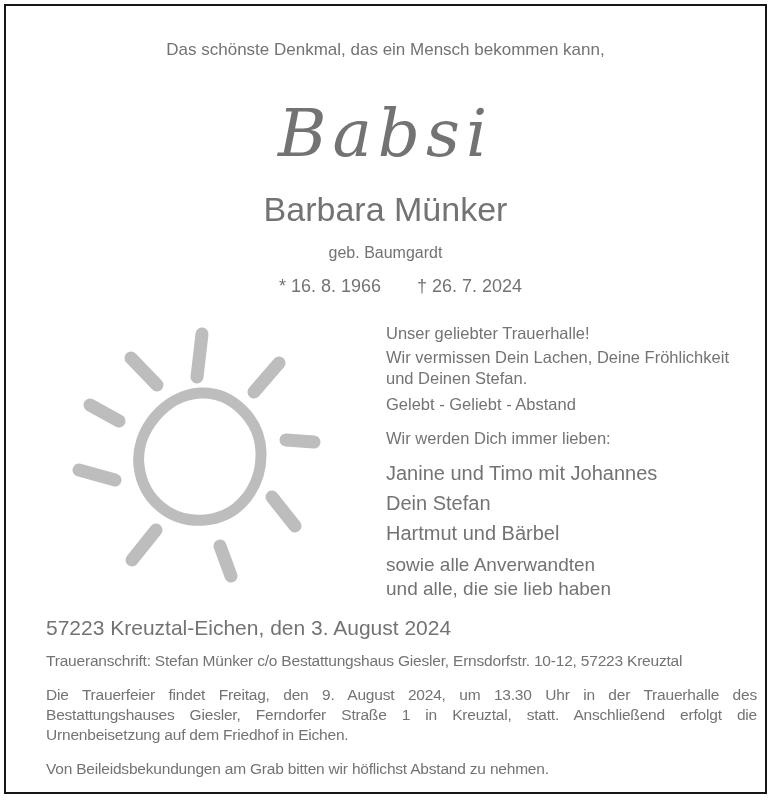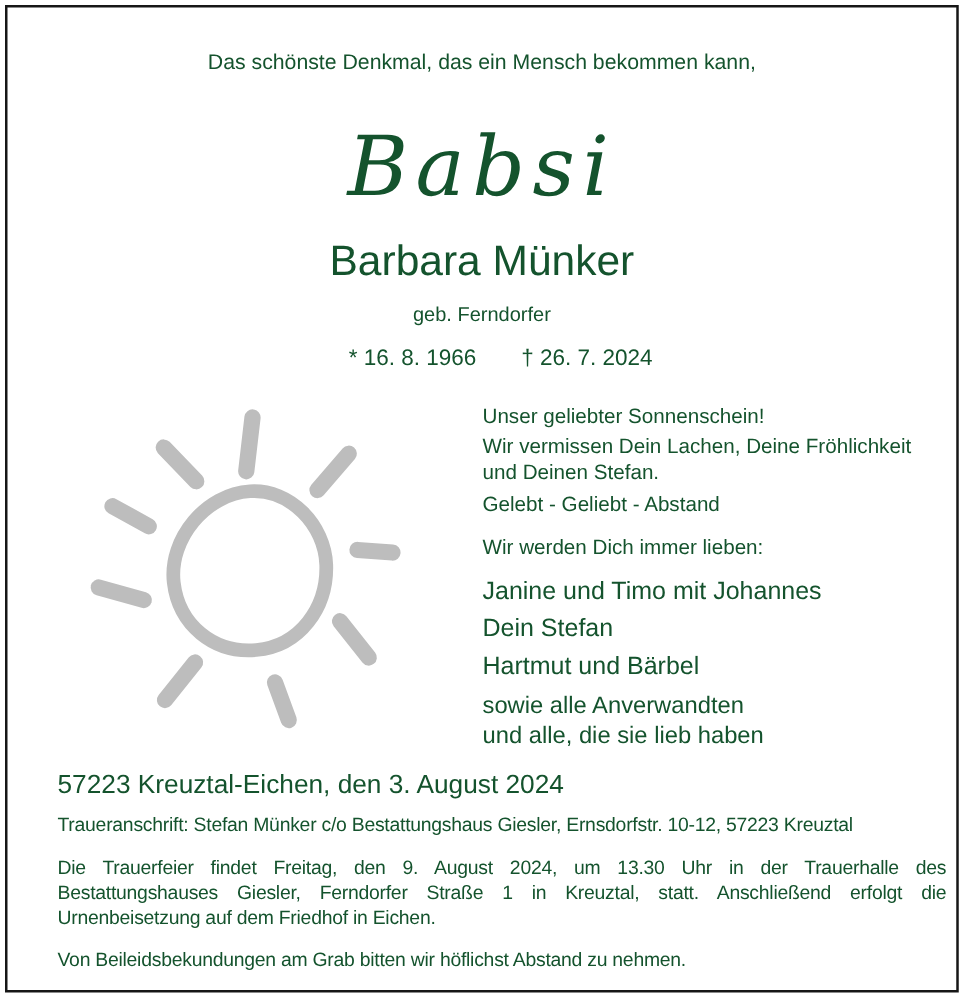--- a/index.html
+++ b/index.html
@@ -2,21 +2,21 @@
 <html lang="de"><head>
 <meta charset="utf-8">
 <style>
   html, body { margin: 0; padding: 0; background: #ffffff; }
   .sheet {
     position: relative;
     width: 771px;
     height: 800px;
     background: #ffffff;
     font-family: "Liberation Sans", sans-serif;
-    color: #14532d;
+    color: #737373;
     overflow: hidden;
   }
   .frame {
     position: absolute;
     left: 4px; top: 4px; right: 4px; bottom: 6px;
     border: 2px solid #161616;
     pointer-events: none;
   }
   .epigraph {
     position: absolute;
@@ -93,42 +93,42 @@
   <div class="frame"></div>
 
   <div class="epigraph">
     <div>Das schönste Denkmal, das ein Mensch bekommen kann,</div>
   </div>
 
   <div class="nickname">Babsi</div>
 
   <div class="fullname">Barbara Münker</div>
 
-  <div class="maiden">geb. Ferndorfer</div>
+  <div class="maiden">geb. Baumgardt</div>
 
   <div class="dates">
     <span>* 16. 8. 1966</span>
     <span>† 26. 7. 2024</span>
   </div>
 
   <svg class="sun" viewBox="60 320 270 270" fill="none" xmlns="http://www.w3.org/2000/svg">
     <path d="M 200 393 C 232 391 260 420 261 452 C 262 486 240 517 205 520 C 171 523 143 500 139 466 C 135 431 165 395 200 393 Z" stroke-width="11" stroke-linejoin="round" stroke="#bdbdbd"></path>
     <line x1="202" y1="334" x2="197" y2="377" stroke-width="13" stroke-linecap="round" stroke="#bdbdbd"></line>
     <line x1="131" y1="358" x2="157" y2="385" stroke-width="13" stroke-linecap="round" stroke="#bdbdbd"></line>
     <line x1="279" y1="363" x2="254" y2="392" stroke-width="13" stroke-linecap="round" stroke="#bdbdbd"></line>
     <line x1="90" y1="405" x2="119" y2="421" stroke-width="13" stroke-linecap="round" stroke="#bdbdbd"></line>
     <line x1="286" y1="440" x2="314" y2="442" stroke-width="13" stroke-linecap="round" stroke="#bdbdbd"></line>
     <line x1="79" y1="470" x2="115" y2="480" stroke-width="13" stroke-linecap="round" stroke="#bdbdbd"></line>
     <line x1="272" y1="497" x2="295" y2="526" stroke-width="13" stroke-linecap="round" stroke="#bdbdbd"></line>
     <line x1="156" y1="530" x2="132" y2="560" stroke-width="13" stroke-linecap="round" stroke="#bdbdbd"></line>
     <line x1="220" y1="546" x2="231" y2="576" stroke-width="13" stroke-linecap="round" stroke="#bdbdbd"></line>
   </svg>
 
   <div class="tribute">
-    <p class="t1">Unser geliebter Sonnenschein!</p>
+    <p class="t1">Unser geliebter Trauerhalle!</p>
     <p class="t2">Wir vermissen Dein Lachen, Deine Fröhlichkeit und Deinen Stefan.</p>
     <p class="t3">Gelebt - Geliebt - Abstand</p>
     <p class="intro">Wir werden Dich immer lieben:</p>
     <div class="mourner">Janine und Timo mit Johannes</div>
     <div class="mourner">Dein Stefan</div>
     <div class="mourner">Hartmut und Bärbel</div>
     <div class="closing">
       <div>sowie alle Anverwandten</div>
       <div>und alle, die sie lieb haben</div>
     </div>

